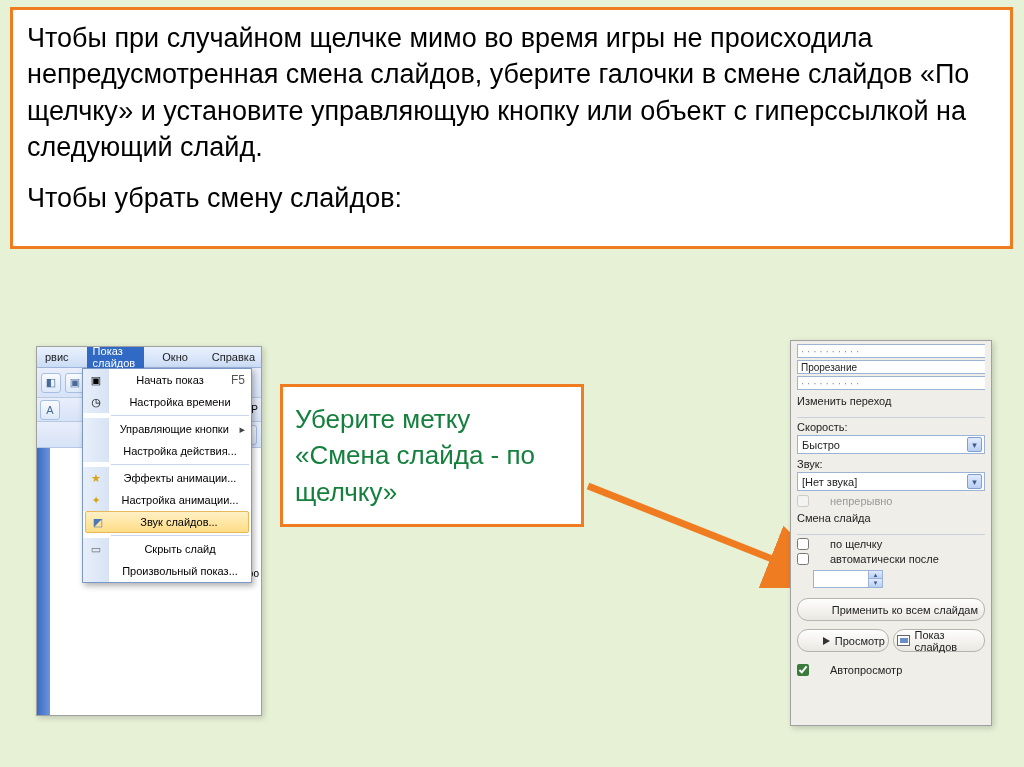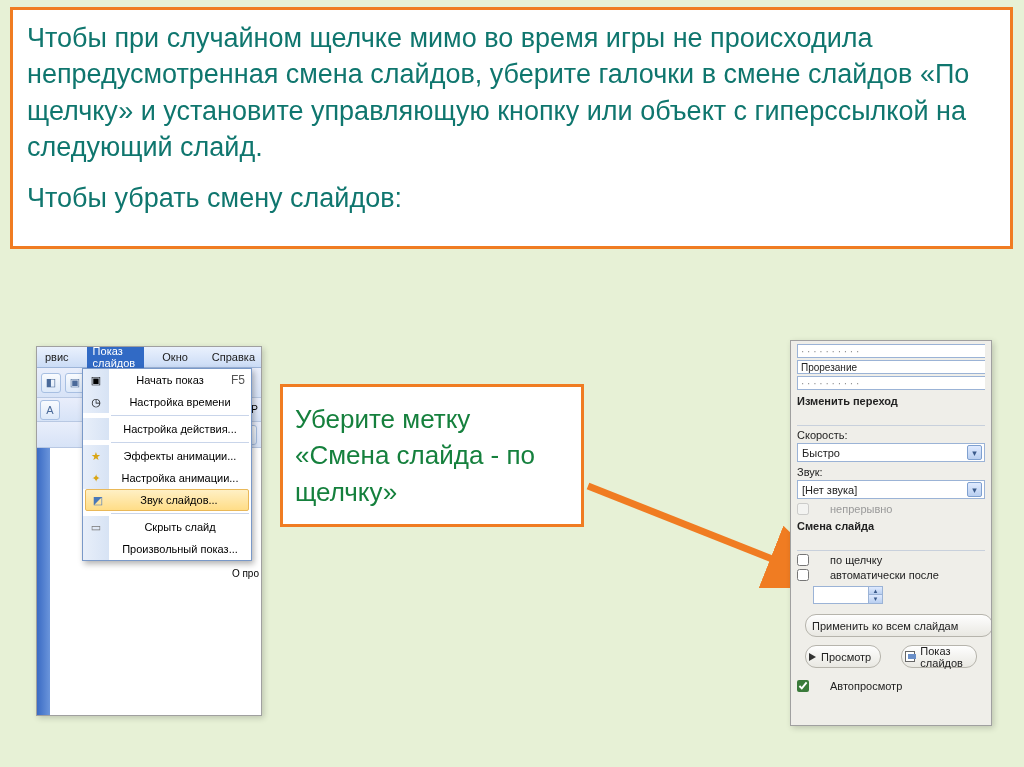--- a/index.html
+++ b/index.html
@@ -18,21 +18,21 @@
     left: 10px;
     top: 7px;
     width: 1003px;
     background: #fff;
     border: 3px solid #f07c22;
     padding: 10px 14px 18px 14px;
   }
   .top-box p {
     font-size: 27px;
     line-height: 1.35;
-    color: #0f766e;
+    color: #000000;
     margin-bottom: 14px;
   }
   .top-box p:last-child { margin-bottom: 12px; }
   
   
   .mid-box {
     position: absolute;
     left: 280px;
     top: 384px;
     width: 304px;
@@ -173,25 +173,25 @@
     background:#fff;
     border:1px solid #9bb3d6;
     border-right:none;
     font-size:10px;
     padding:1px 3px;
     height:14px;
     overflow:hidden;
     margin-bottom:2px;
   }
   .pane .sec-title {
-    font-weight: bold;
+    font-weight: normal;
     font-size: 11px;
     margin: 5px 0 3px 0;
     border-bottom: 1px solid #c8d0dc;
-    padding-bottom: 18px;
+    padding-bottom: 10px;
   }
   .pane label { font-size: 11px; display:block; margin-bottom:2px; }
   .pane .combo {
     width: 100%;
     height: 19px;
     border:1px solid #9bb3d6;
     background:#fff;
     display:flex;
     align-items:center;
     justify-content:space-between;
@@ -224,27 +224,27 @@
   }
   .spinner .spval { flex:1; }
   .spinner .spbtns { width:14px;display:flex;flex-direction:column; }
   .spinner .spbtns div {
     height:8px;background:linear-gradient(#dfeaff,#b9cff0);
     border-left:1px solid #9bb3d6;
     font-size:7px;text-align:center;line-height:7px;color:#3a5a8a;
   }
   .spinner .spbtns div:first-child{border-bottom:1px solid #9bb3d6;}
   .pane .pbtn {
-    display:flex;align-items:center;justify-content:flex-start;gap:5px;
+    display:flex;align-items:center;justify-content:flex-end;gap:5px;
     height:23px;
     background: linear-gradient(#fefefe,#e9e8e2);
     border:1px solid #b6b4ac;
     border-radius:11px;
     font-size:11px;
-    margin:4px 8px;
+    margin:4px 0;
     padding:0 6px;
     cursor:default;
   }
   .pane .pbtn.wide { width:100%; }
   .pane .btnrow { display:flex; gap:4px; }
   .pane .btnrow .pbtn { flex:1; padding:0 3px; }
   .play-tri {
     width:0;height:0;
     border-top:4px solid transparent;
     border-bottom:4px solid transparent;
@@ -309,20 +309,25 @@
     <div class="dm-row">
       <div class="dm-iconcol">▣</div>
       <span class="dm-label">Начать показ</span>
       <span class="dm-shortcut">F5</span>
     </div>
     <div class="dm-row">
       <div class="dm-iconcol">◷</div>
       <span class="dm-label">Настройка времени</span>
     </div>
     <div class="dm-sep"></div>
+    <div class="dm-row">
+      <div class="dm-iconcol"></div>
+      <span class="dm-label">Управляющие кнопки</span>
+      <span class="dm-arrow">▸</span>
+    </div>
     <div class="dm-row">
       <div class="dm-iconcol"></div>
       <span class="dm-label">Настройка действия...</span>
     </div>
     <div class="dm-sep"></div>
     <div class="dm-row">
       <div class="dm-iconcol" style="color:#d9a514;">★</div>
       <span class="dm-label">Эффекты анимации...</span>
     </div>
     <div class="dm-row">

